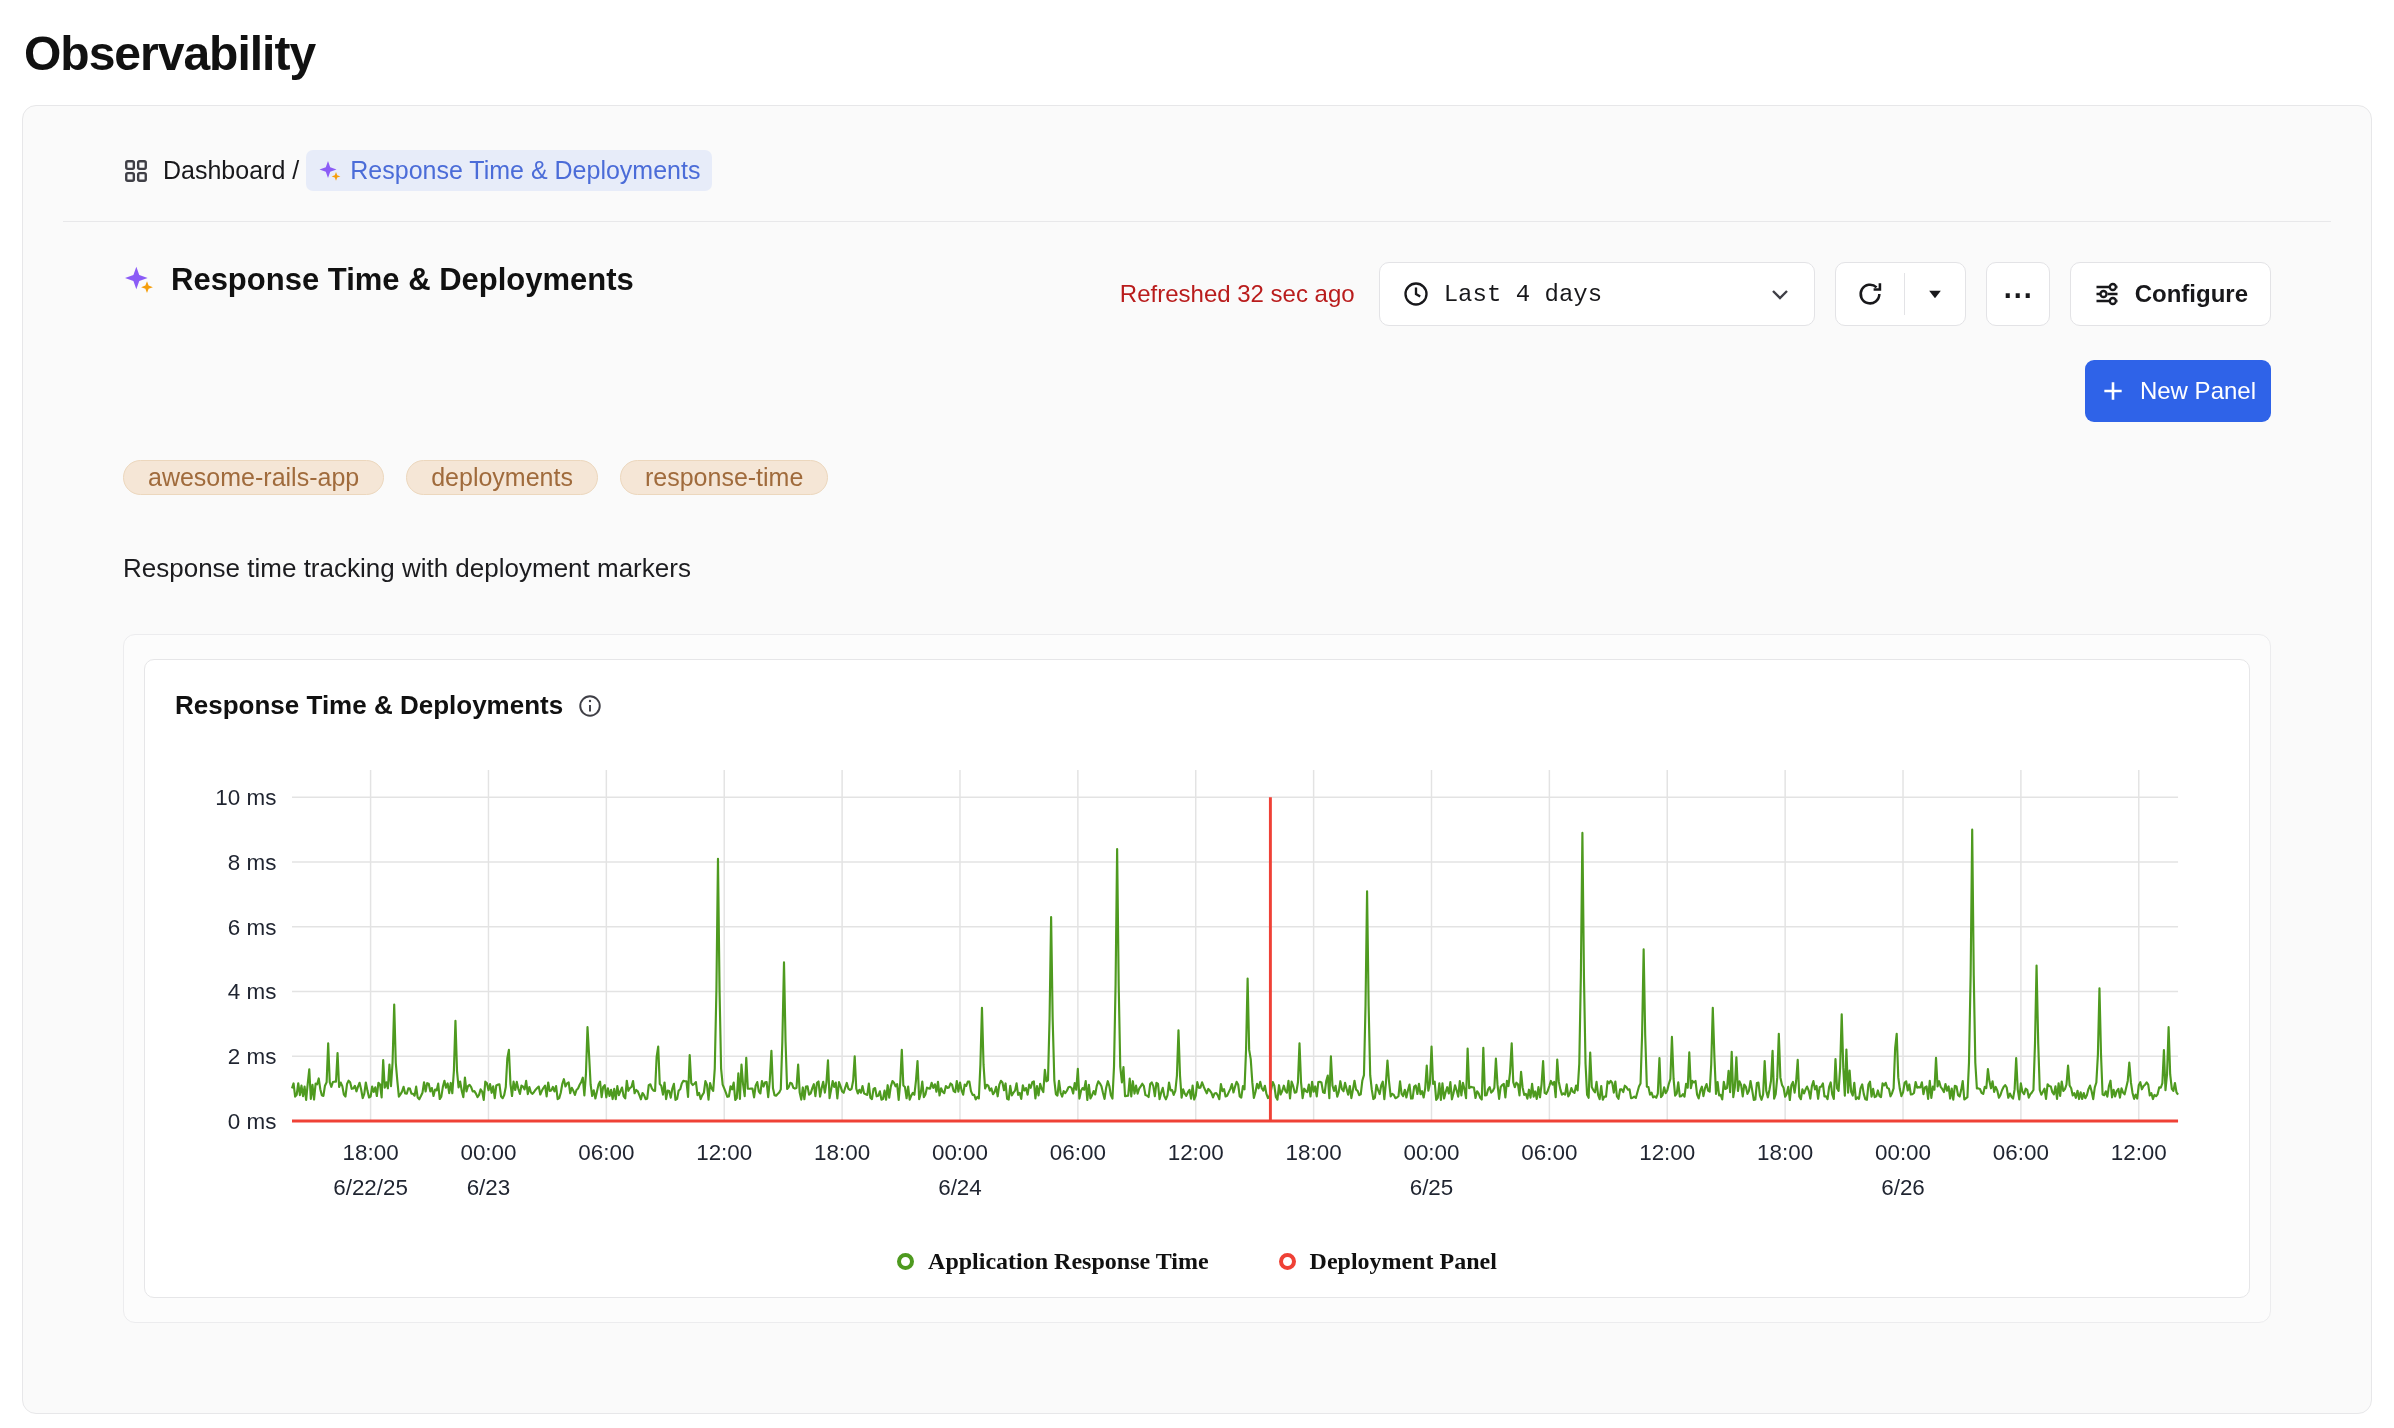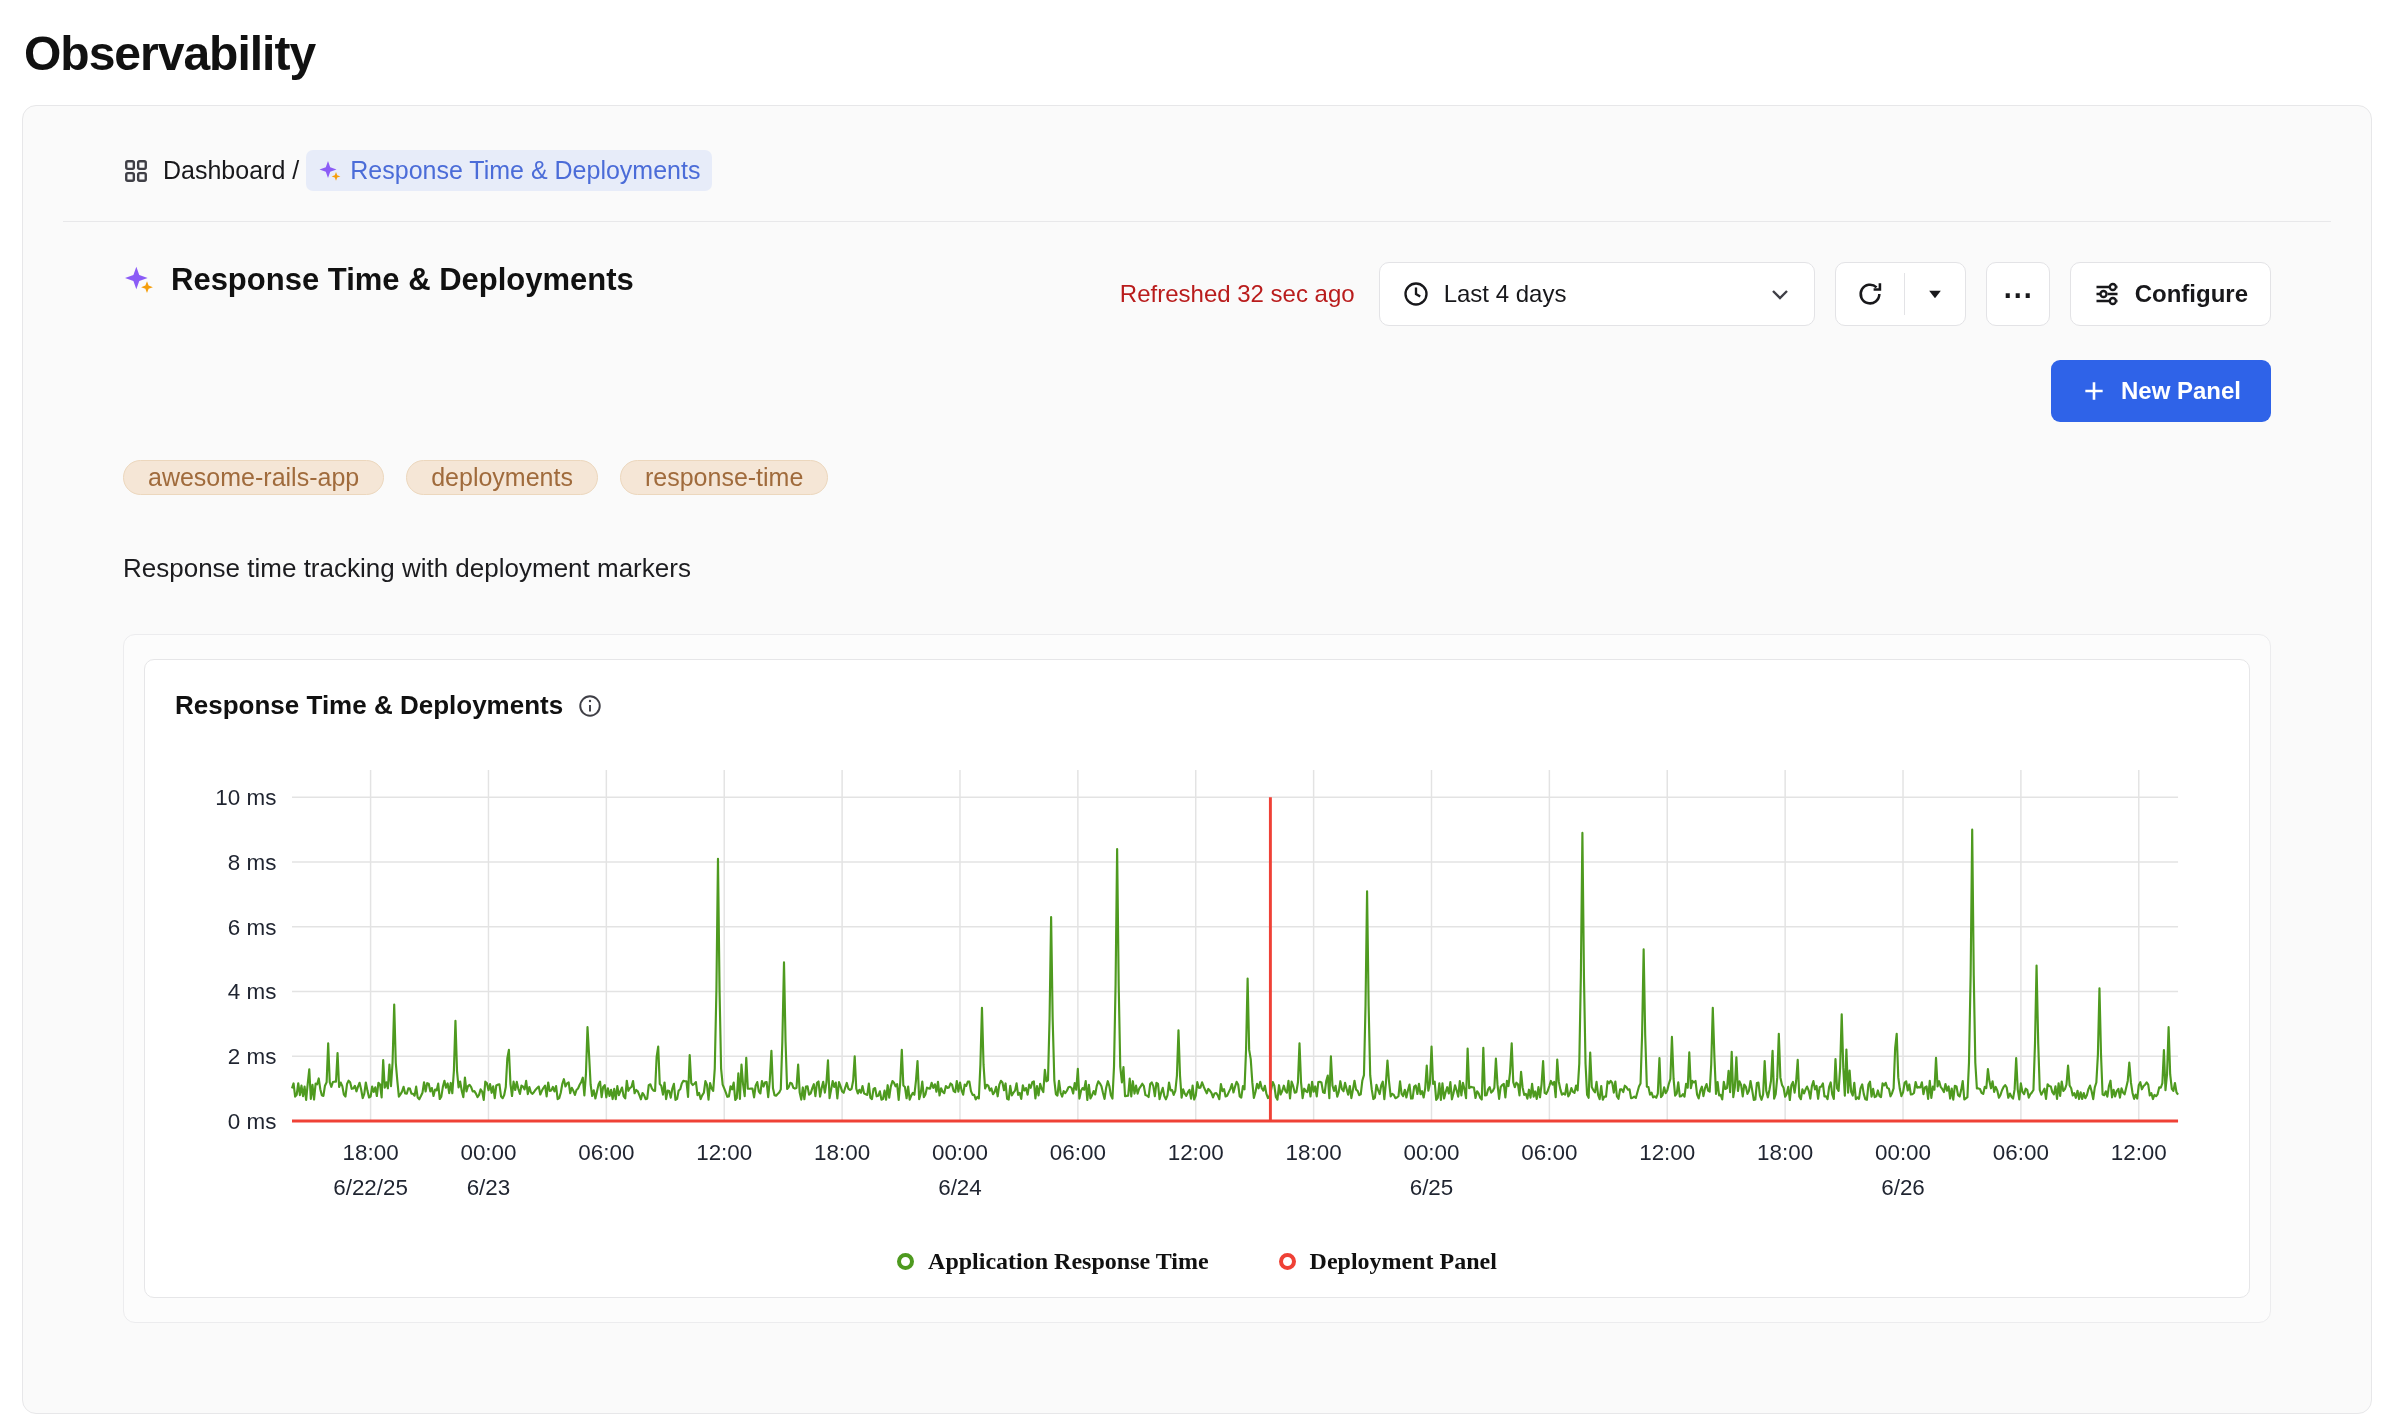--- a/index.html
+++ b/index.html
@@ -31,30 +31,30 @@
   .panel-title h2 { font-size:31px; font-weight:bold; color:#111111; }
   .controls-col { display:flex; flex-direction:column; align-items:flex-end; gap:34px; }
   .controls-row { display:flex; align-items:center; gap:20px; }
   .refreshed { font-size:24px; color:#b91c1c; margin-right:4px; }
   .btn {
     display:inline-flex; align-items:center; gap:14px; background:#ffffff;
     border:1px solid #e3e3e6; border-radius:10px; height:64px; padding:0 22px;
     font-size:24px; color:#18181b; cursor:pointer;
   }
   .btn svg { flex:0 0 auto; }
-  .time-range-btn { min-width:436px; }
+  .time-range-btn { min-width:436px;font-family:Liberation Mono, monospace; }
   .time-range-btn .chev { margin-left:auto; }
   .split-group { display:inline-flex; align-items:stretch; background:#ffffff; border:1px solid #e3e3e6; border-radius:10px; height:64px; overflow:hidden; }
   .split-group button { background:none; border:none; padding:0 20px; display:flex; align-items:center; cursor:pointer; color:#18181b; }
   .split-sep { width:1px; background:#e3e3e6; margin:10px 0; }
   .more-btn { width:64px; justify-content:center; padding:0; font-size:30px; font-weight:bold; }
   .configure-btn { font-weight:600; }
   .new-panel-btn {
     display:inline-flex; align-items:center; gap:14px; border:none; border-radius:9px;
-    height:62px; padding:0 30px; font-size:24px; font-weight:700; color:#ffffff; cursor:pointer;
+    height:62px; padding:0 15px; font-size:24px; font-weight:400; color:#ffffff; cursor:pointer;
   }
   
   .tags-row { display:flex; gap:22px; margin-top:38px; }
   .tag {
     font-size:25px; padding:2px 24px; border-radius:999px; cursor:pointer;
     background:#f5e6d6; border:1px solid #ecd7bd; color:#a06b3c;
   }
   .description { font-size:26px; color:#1c1c1f; margin-top:58px; }
   
   .chart-wrapper {

